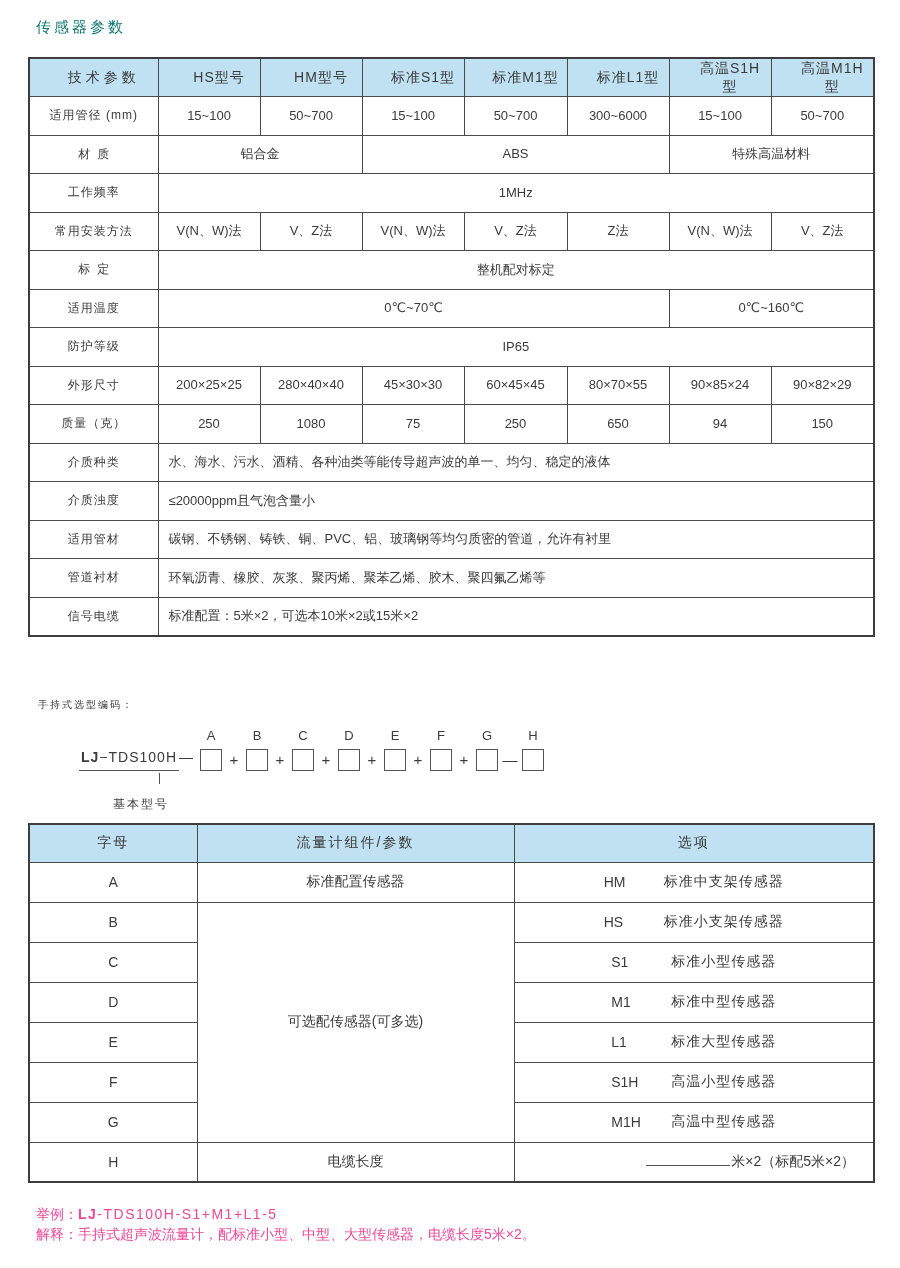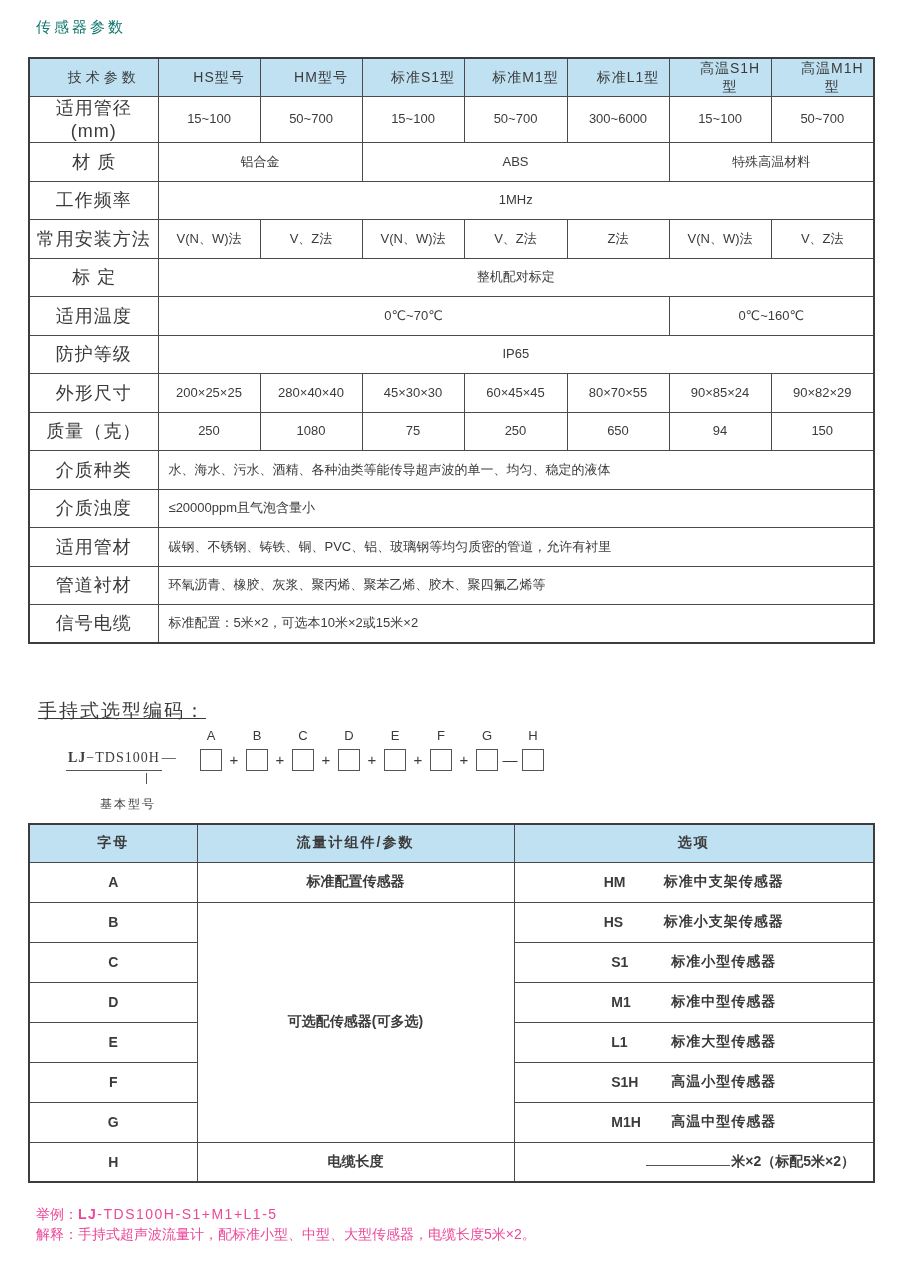--- a/index.html
+++ b/index.html
@@ -19,45 +19,45 @@
   .spec-table{position:absolute;left:28px;top:57px;width:845px;border:2px solid #3d3d3d;}
   .spec-table th,.spec-table td{
     border:1px solid var(--border);
     font-size:13px;color:var(--text);
     text-align:center;vertical-align:middle;
     height:38.5px;padding:0 4px;line-height:1.25;
     font-weight:normal;overflow:hidden;
   }
   .spec-table th{background:var(--header-blue);font-size:14px;letter-spacing:1px;padding-left:24px;}
   .spec-table th:first-child{letter-spacing:4px;}
-  .spec-table td.rowlabel{font-size:18px;letter-spacing:1px;text-align:center;}
+  .spec-table td.rowlabel{font-size:12px;letter-spacing:1px;text-align:center;}
   .spec-table td.rowlabel.ls2{letter-spacing:7px;text-indent:7px;}
   .spec-table td.la{text-align:left;padding-left:10px;}
 
   
-  .sel-heading{position:absolute;left:38px;top:698px;font-size:19px;letter-spacing:2px;text-decoration:underline;}
+  .sel-heading{position:absolute;left:38px;top:698px;font-size:10px;letter-spacing:2px;}
   .diagram{position:absolute;left:28px;top:720px;width:720px;height:92px;}
-  .model-block{position:absolute;left:38px;top:28px;font-family:Liberation Serif, serif;}
+  .model-block{position:absolute;left:51px;top:28px;}
   .model-text{font-size:14px;letter-spacing:1px;border-bottom:1px solid #555;padding:0 2px 5px 2px;}
   .model-text b{font-weight:bold;}
   .model-dash{font-size:14px;}
   .tick{position:absolute;left:80px;top:25px;width:1px;height:11px;background:#555;}
   .base-label{position:absolute;left:34px;top:38px;font-size:12px;letter-spacing:2px;white-space:nowrap;margin-top:10px;}
   .boxes{position:absolute;left:172px;top:8px;display:flex;align-items:flex-end;}
   .code-group{display:flex;flex-direction:column;align-items:center;}
   .code-letter{font-size:13px;margin-bottom:6px;color:#3b3b3b;}
   .code-box{width:22px;height:22px;border:1px solid #555;background:#fff;}
   .code-sep{width:24px;text-align:center;font-size:15px;color:#3b3b3b;align-self:flex-end;padding-bottom:3px;}
 
   
   .letter-table{position:absolute;left:28px;top:823px;width:845px;border:2px solid #3d3d3d;}
   .letter-table th,.letter-table td{
     border:1px solid var(--border);
     font-size:14px;color:var(--text);text-align:center;vertical-align:middle;
-    font-weight:bold;padding:0 4px;
+    font-weight:normal;padding:0 4px;
   }
   .letter-table th{background:var(--header-blue);height:38px;letter-spacing:2px;}
   .letter-table td{height:40px;}
   .opt{display:flex;justify-content:center;align-items:center;gap:20px;}
   .opt-code{min-width:40px;text-align:left;}
   .opt-name{letter-spacing:1px;}
   .opt-h{text-align:right;padding-right:14px;}
   .blank-line{display:inline-block;width:84px;border-bottom:1px solid #555;height:14px;margin-right:1px;vertical-align:baseline;}
 
   

